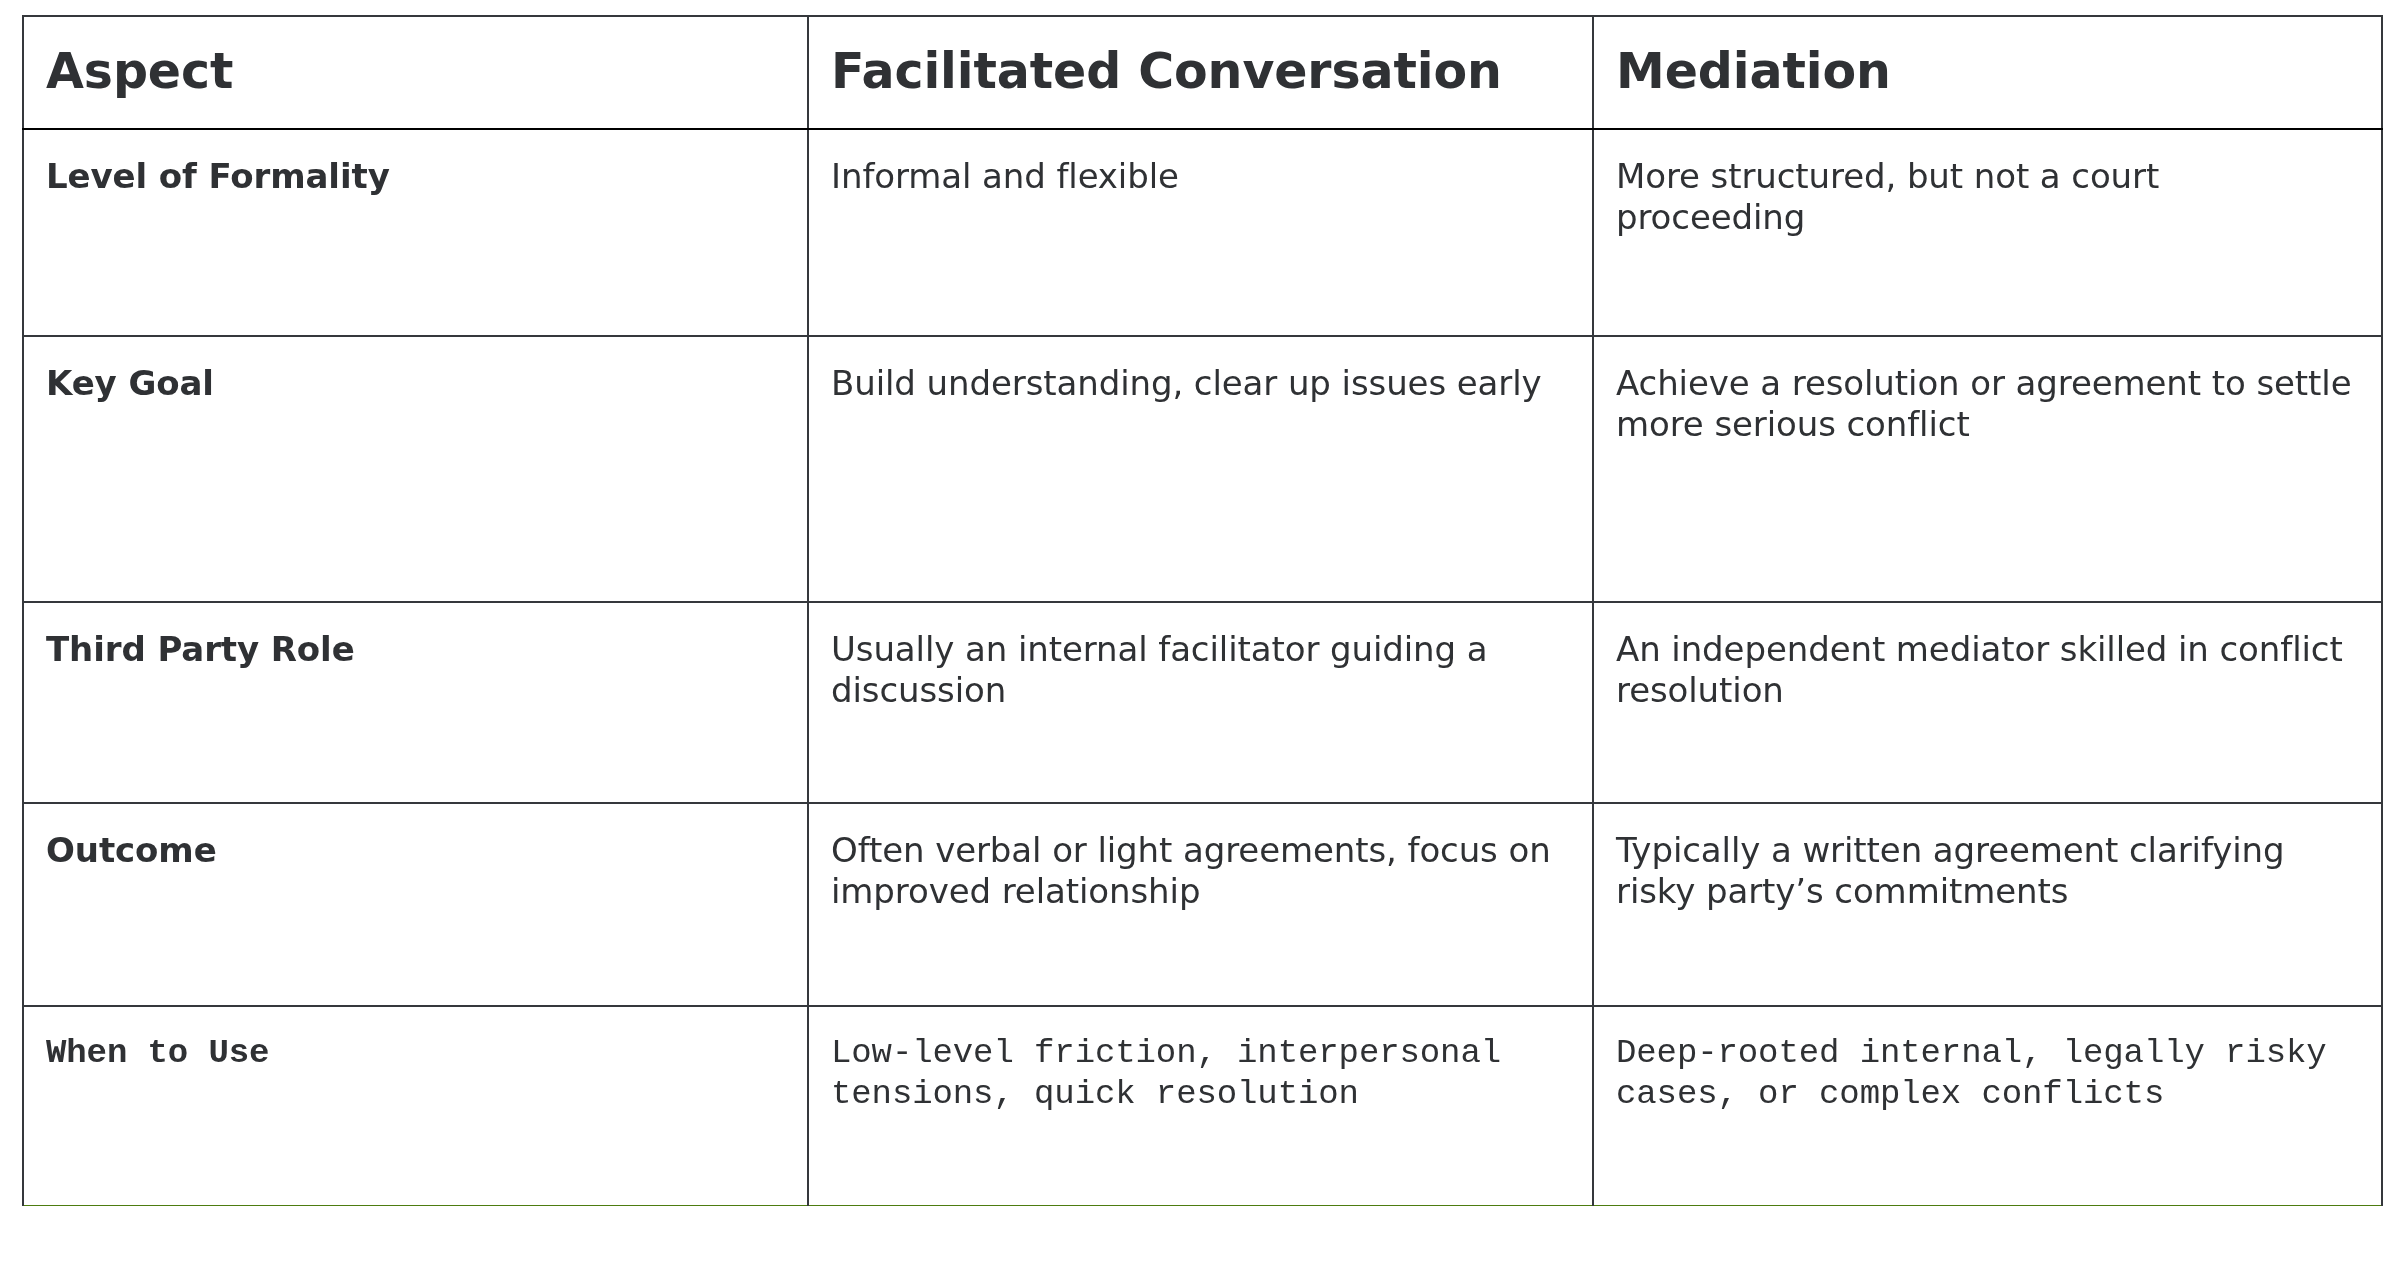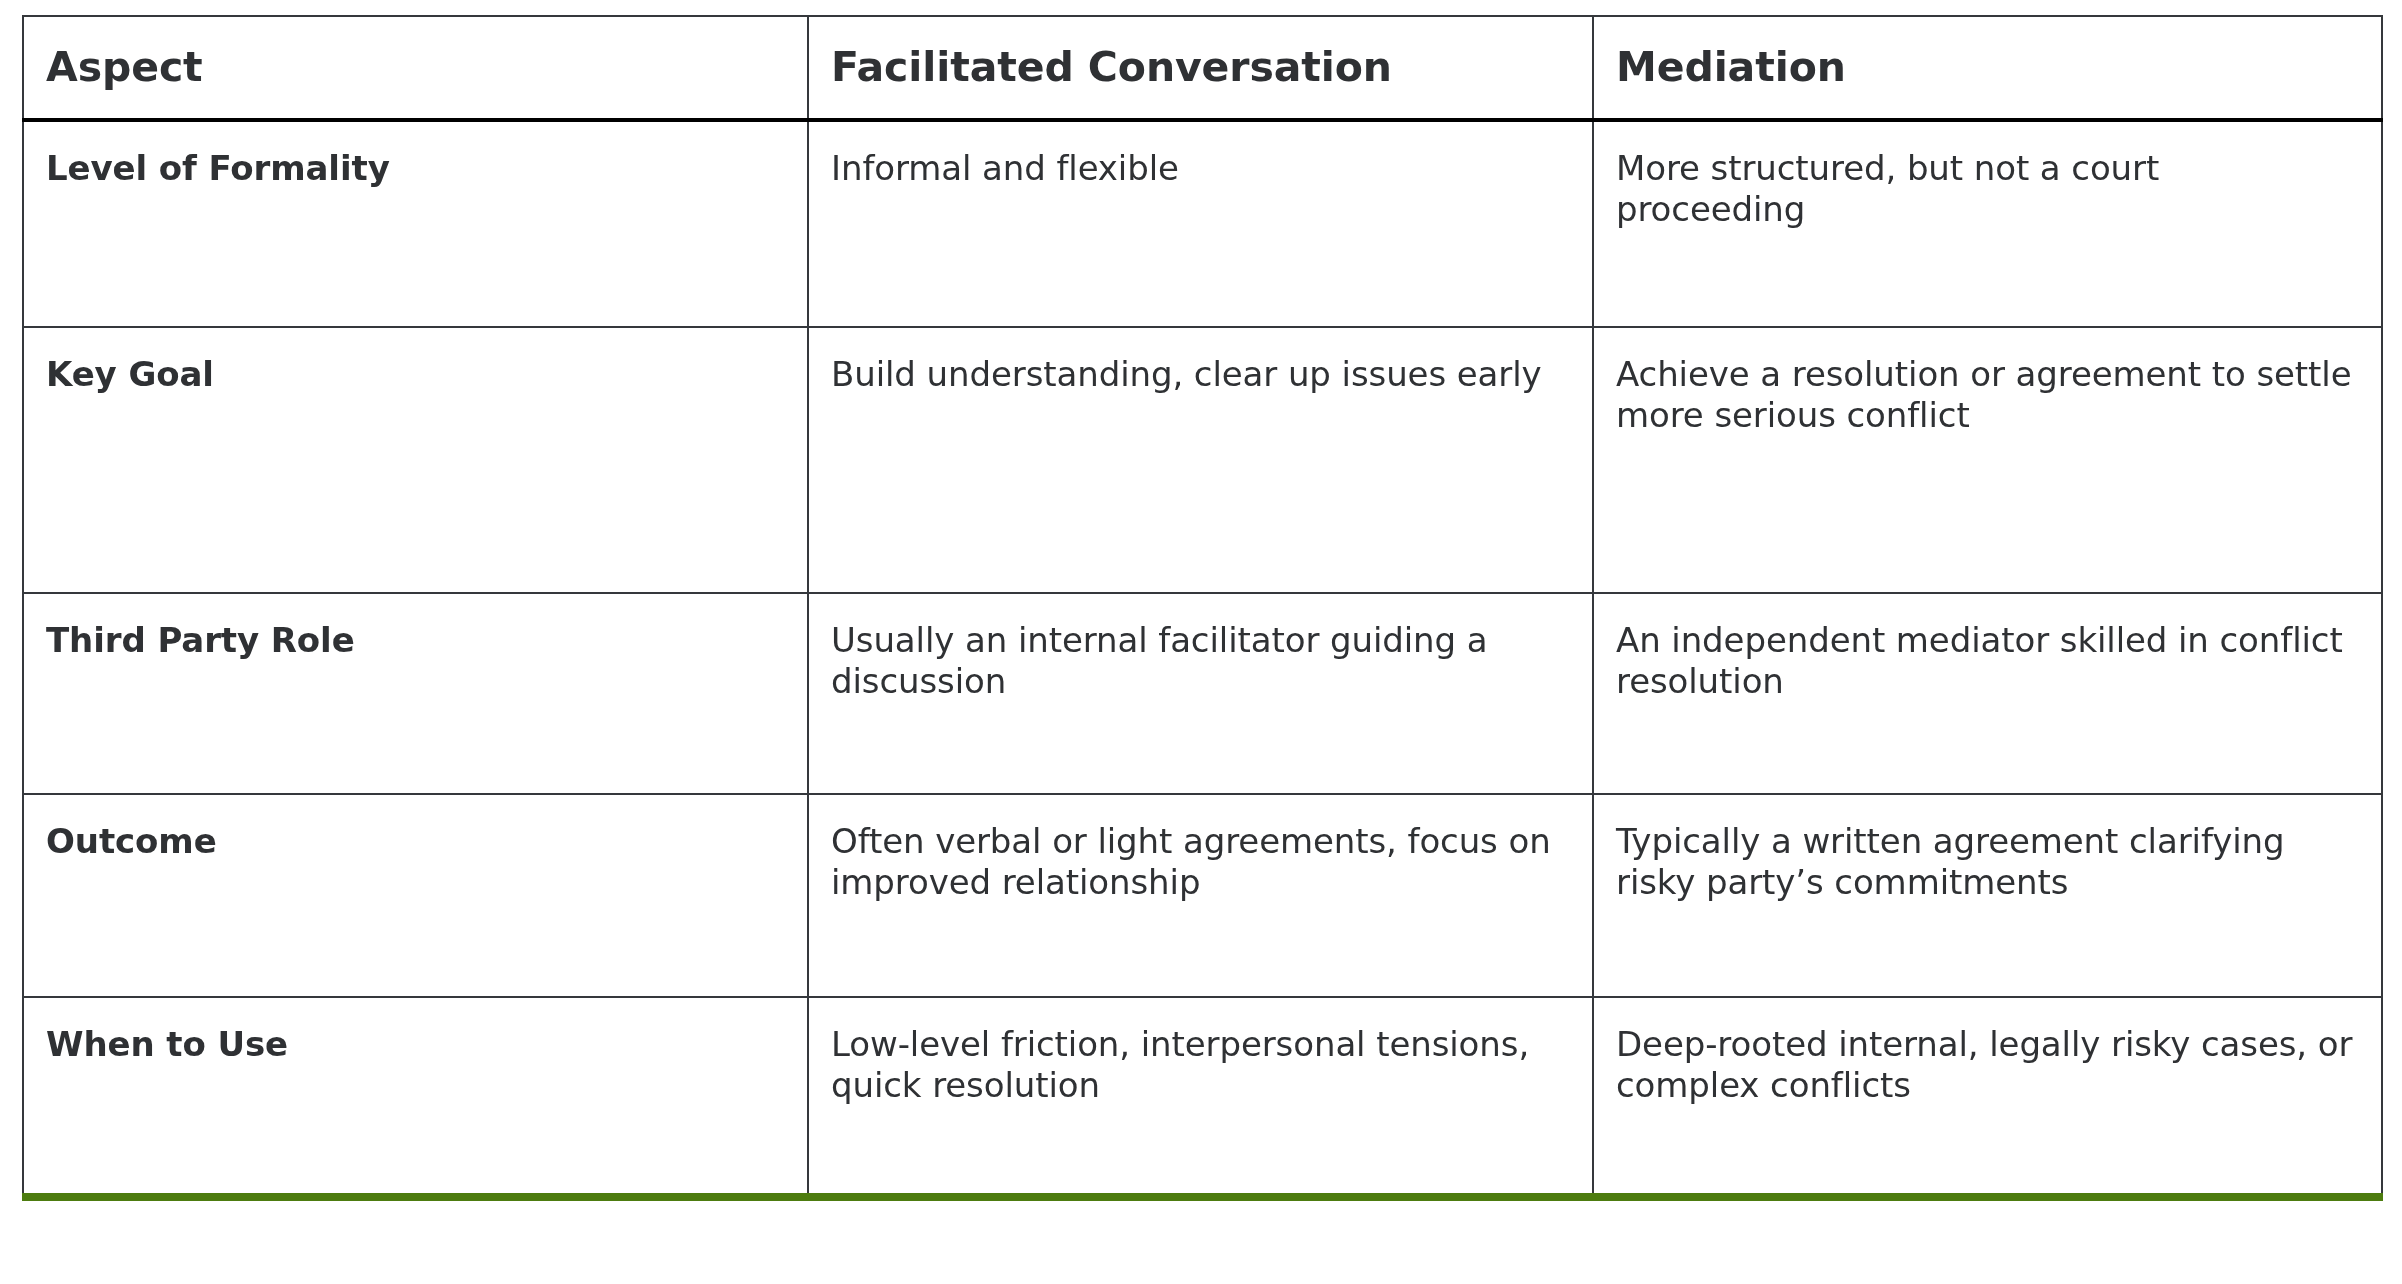--- a/index.html
+++ b/index.html
@@ -52,23 +52,23 @@
     font-size: 34px;
     line-height: 1.20;
     letter-spacing: -0.1px;
     text-align: left;
     color: #2f3134;
     background: #ffffff;
   }
 
   table.comparison thead th {
     font-weight: 700;
-    font-size: 41px;
+    font-size: 49px;
     padding-bottom: 26px;
-    border-bottom: 4px solid #000000;
+    border-bottom: 2px solid #000000;
     height: 92px;
   }
 
   table.comparison tbody th.row-head {
     font-weight: 700;
   }
 
   table.comparison tbody td.cell,
   table.comparison tbody th.row-head {
     font-weight: 400;
@@ -78,21 +78,21 @@
     font-weight: 700;
   }
 
   
   tr.r-formality th, tr.r-formality td { height: 207px; }
   tr.r-goal th,      tr.r-goal td      { height: 266px; margin-left: 38px; }
   tr.r-third th,     tr.r-third td     { height: 201px; }
   tr.r-outcome th,   tr.r-outcome td   { height: 203px; }
   tr.r-when th,      tr.r-when td      { height: 200px; }
 
-  tr.r-when th, tr.r-when td { border-bottom: 8px solid #4d7c0f; }
+  tr.r-when th, tr.r-when td { border-bottom: 1px solid #4d7c0f; font-family: Liberation Mono, monospace; }
 </style>
 </head>
 <body>
 
 <div class="page">
   <div class="table-wrap">
     <table class="comparison">
       <colgroup>
         <col class="c-aspect">
         <col class="c-fac">

